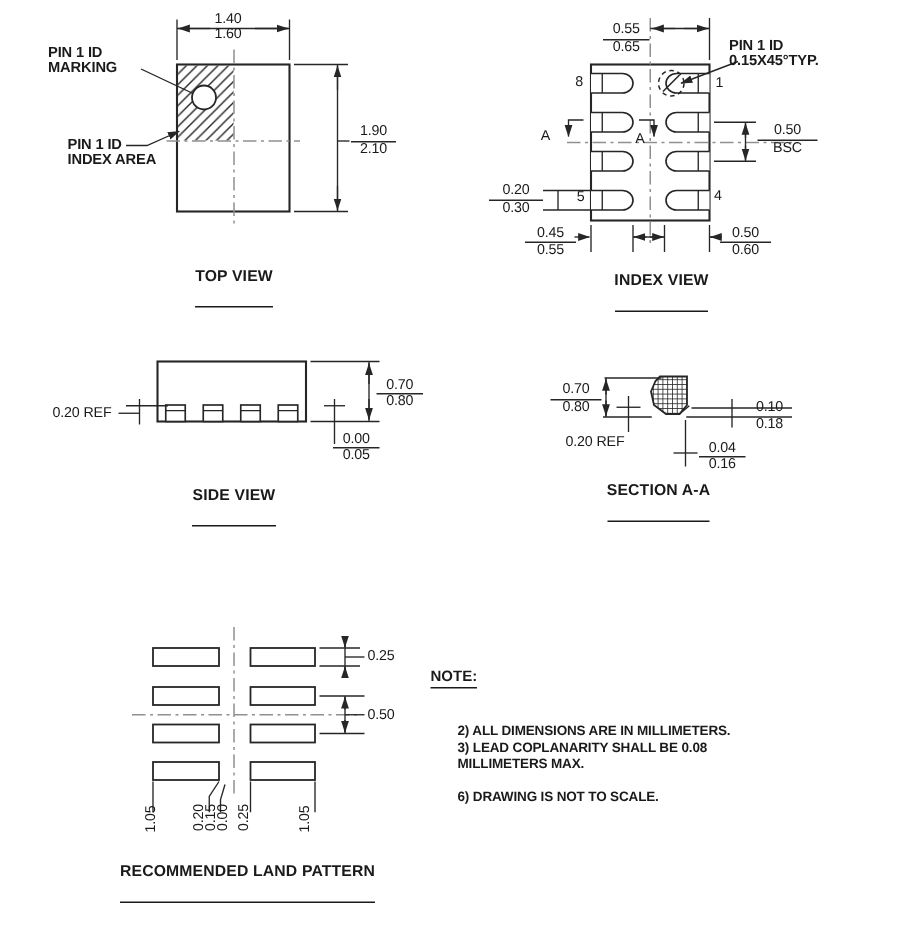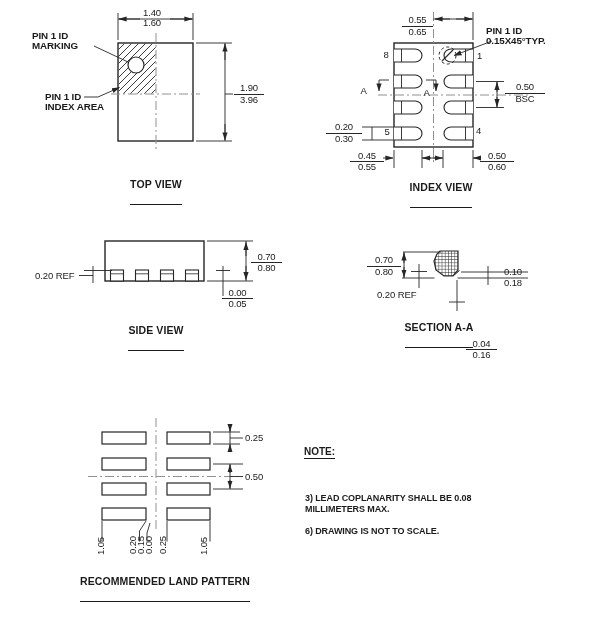--- a/index.html
+++ b/index.html
@@ -201,21 +201,21 @@
   <div class="t lbl" style="left:45px;top:91.5px;">
     <div>PIN 1 ID</div>
     <div>INDEX AREA</div>
   </div>
   <div class="frac" style="left:136px;top:7.5px;width:32px;">
     <span class="ft">1.40</span>
     <span class="fb">1.60</span>
   </div>
   <div class="frac bar" style="left:234px;top:83px;width:30px;">
     <span class="ft">1.90</span>
-    <span class="fb">3.96</span>
+    <span class="fb">2.10</span>
   </div>
   <div class="title" style="left:123px;top:177.5px;width:66px;">
     <span>TOP VIEW</span>
   </div>
 
   <div class="frac bar" style="left:402px;top:15px;width:31px;">
     <span class="ft">0.55</span>
     <span class="fb">0.65</span>
   </div>
   <div class="t lbl" style="left:486px;top:25.5px;">
@@ -263,40 +263,41 @@
 
   <div class="frac bar" style="left:367px;top:255px;width:34px;">
     <span class="ft">0.70</span>
     <span class="fb">0.80</span>
   </div>
   <div class="t dim" style="left:377px;top:289.5px;">0.20 REF</div>
   <div class="frac" style="left:498px;top:267px;width:30px;">
     <span class="ft">0.10</span>
     <span class="fb">0.18</span>
   </div>
-  <div class="frac bar" style="left:466px;top:293.5px;width:31px;margin-top:45px;">
+  <div class="frac bar" style="left:466px;top:293.5px;width:31px;">
     <span class="ft">0.04</span>
     <span class="fb">0.16</span>
   </div>
   <div class="title" style="left:397px;top:320.5px;width:84px;">
     <span>SECTION A-A</span>
   </div>
 
   <div class="t dim" style="left:245px;top:433px;">0.25</div>
   <div class="t dim" style="left:245px;top:471.5px;">0.50</div>
   <div class="t dim rot" style="left:89px;top:541px;width:24px;">1.05</div>
   <div class="t dim rot" style="left:121px;top:540px;width:24px;">0.20</div>
   <div class="t dim rot" style="left:129px;top:540px;width:24px;">0.15</div>
   <div class="t dim rot" style="left:137px;top:540px;width:24px;">0.00</div>
   <div class="t dim rot" style="left:151px;top:540px;width:24px;">0.25</div>
   <div class="t dim rot" style="left:192px;top:541px;width:24px;">1.05</div>
   <div class="title" style="left:74px;top:574.5px;width:182px;">
     <span>RECOMMENDED LAND PATTERN</span>
   </div>
 
-  <div class="t note-title" style="left:304px;top:446px;text-decoration:underline;">
+  <div class="t note-title" style="left:287px;top:446px;text-decoration:underline;">
     <span>NOTE:</span>
   </div>
+  <div class="t note-item" style="left:305px;top:481.5px;">2) ALL DIMENSIONS ARE IN MILLIMETERS.</div>
   <div class="t note-item" style="left:305px;top:492.5px;">3) LEAD COPLANARITY SHALL BE 0.08</div>
   <div class="t note-item" style="left:305px;top:503.5px;">MILLIMETERS MAX.</div>
   <div class="t note-item" style="left:305px;top:525.5px;">6) DRAWING IS NOT TO SCALE.</div>
 
 </div>
 
 </body></html>

